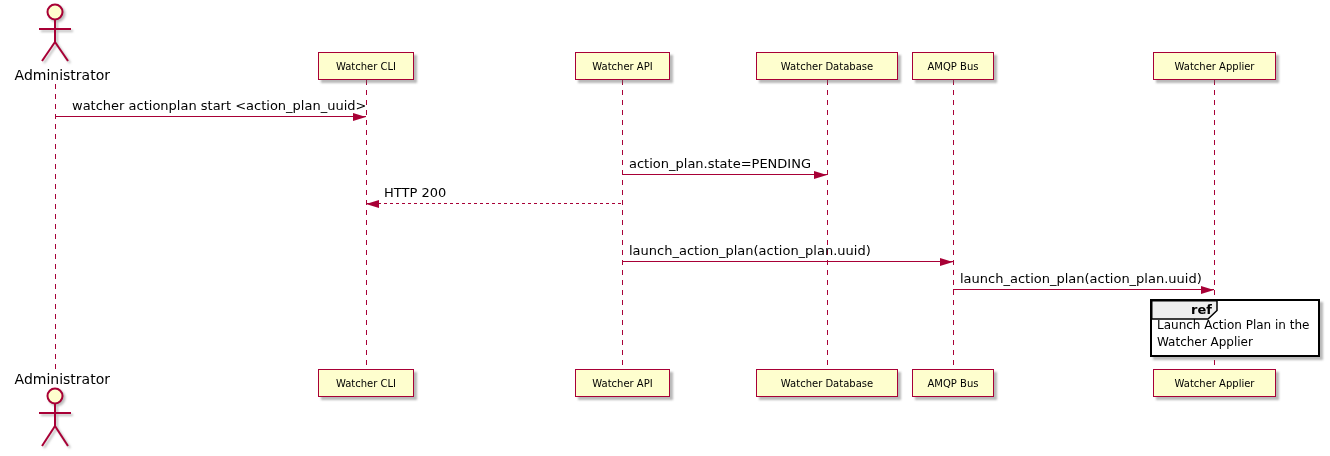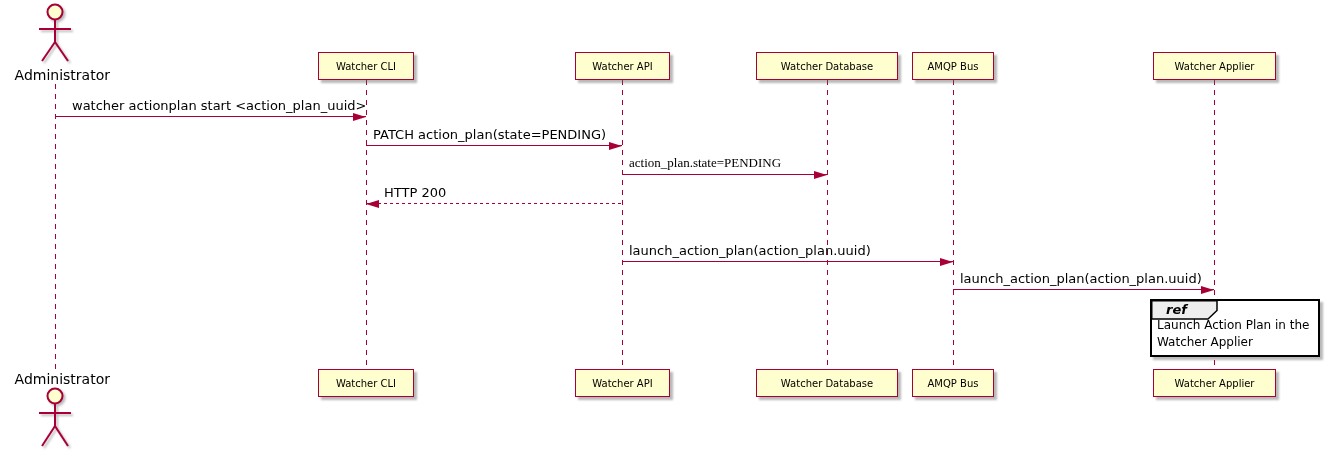--- a/index.html
+++ b/index.html
@@ -48,22 +48,22 @@
 
   
   .ref{
     position:absolute;left:1150px;top:299px;width:170px;height:58px;
     background:#fff;border:2px solid var(--ref-border);
     box-shadow:3px 3px 2px rgba(100,100,100,0.45);
     z-index:4;
   }
   .ref .tab{position:absolute;left:-1px;top:-1px;width:68px;height:20px;}
   .ref .tab-label{
-    position:absolute;left:14px;top:1px;width:40px;text-align:left;
-    font-size:13px;font-weight:bold;z-index:5;font-style:italic;
+    position:absolute;left:20px;top:1px;width:40px;text-align:right;
+    font-size:13px;font-weight:bold;z-index:5;
   }
   .ref .body{position:absolute;left:5px;top:16px;font-size:12px;line-height:17px;white-space:nowrap;}
 </style>
 </head>
 <body>
 
 <div class="canvas">
 
   <div class="lifeline" style="left:55px;top:84px;height:286px;"></div>
   <div class="lifeline" style="left:366px;top:80px;height:289px;"></div>
@@ -86,27 +86,22 @@
   <div class="pbox" style="left:756px;top:52px;width:142px;">Watcher Database</div>
   <div class="pbox" style="left:912px;top:52px;width:82px;">AMQP Bus</div>
   <div class="pbox" style="left:1153px;top:52px;width:123px;">Watcher Applier</div>
 
   <div class="msg" style="left:55px;top:100px;width:311px;">
     <span class="lbl" style="left:7px;margin-left:10px;">watcher actionplan start &lt;action_plan_uuid&gt;</span>
     <div class="line"></div>
     <div class="head right"></div>
   </div>
 
-  <div class="msg" style="left:366px;top:129px;width:256px;">
-    <span class="lbl" style="left:7px;">PATCH action_plan(state=PENDING)</span>
-    <div class="line"></div>
-    <div class="head right"></div>
-  </div>
 
-  <div class="msg" style="left:622px;top:158px;width:205px;font-family:Liberation Serif, serif;">
+  <div class="msg" style="left:622px;top:158px;width:205px;">
     <span class="lbl" style="left:7px;">action_plan.state=PENDING</span>
     <div class="line"></div>
     <div class="head right"></div>
   </div>
 
   <div class="msg" style="left:366px;top:187px;width:256px;">
     <span class="lbl" style="left:18px;">HTTP 200</span>
     <div class="line dashed"></div>
     <div class="head left"></div>
   </div>

